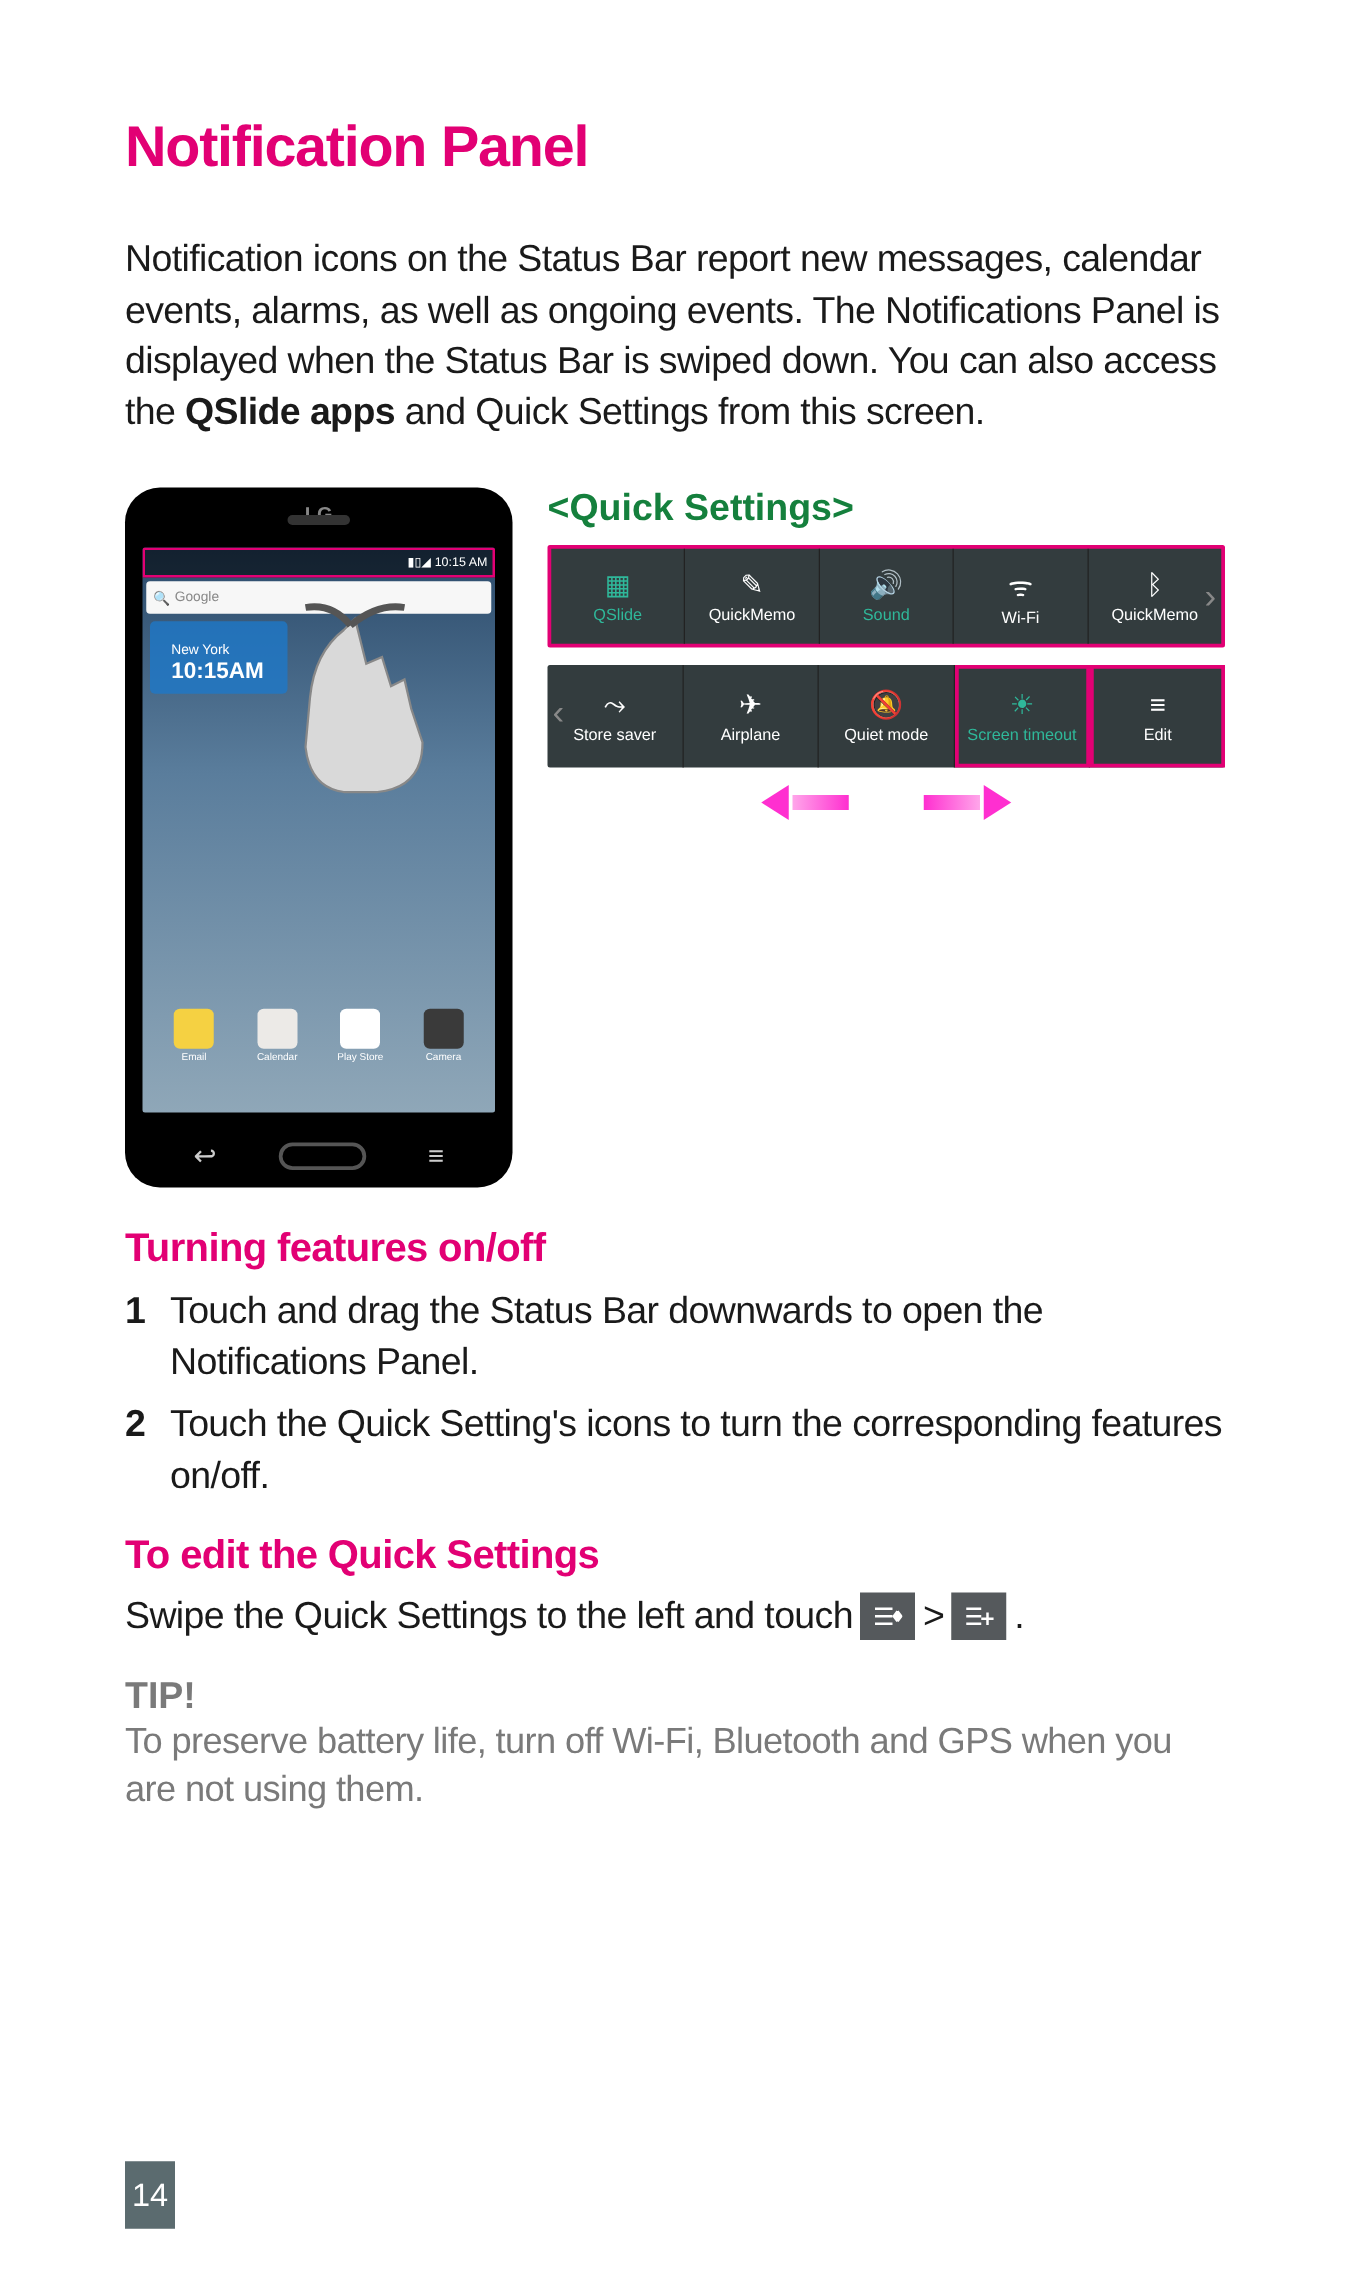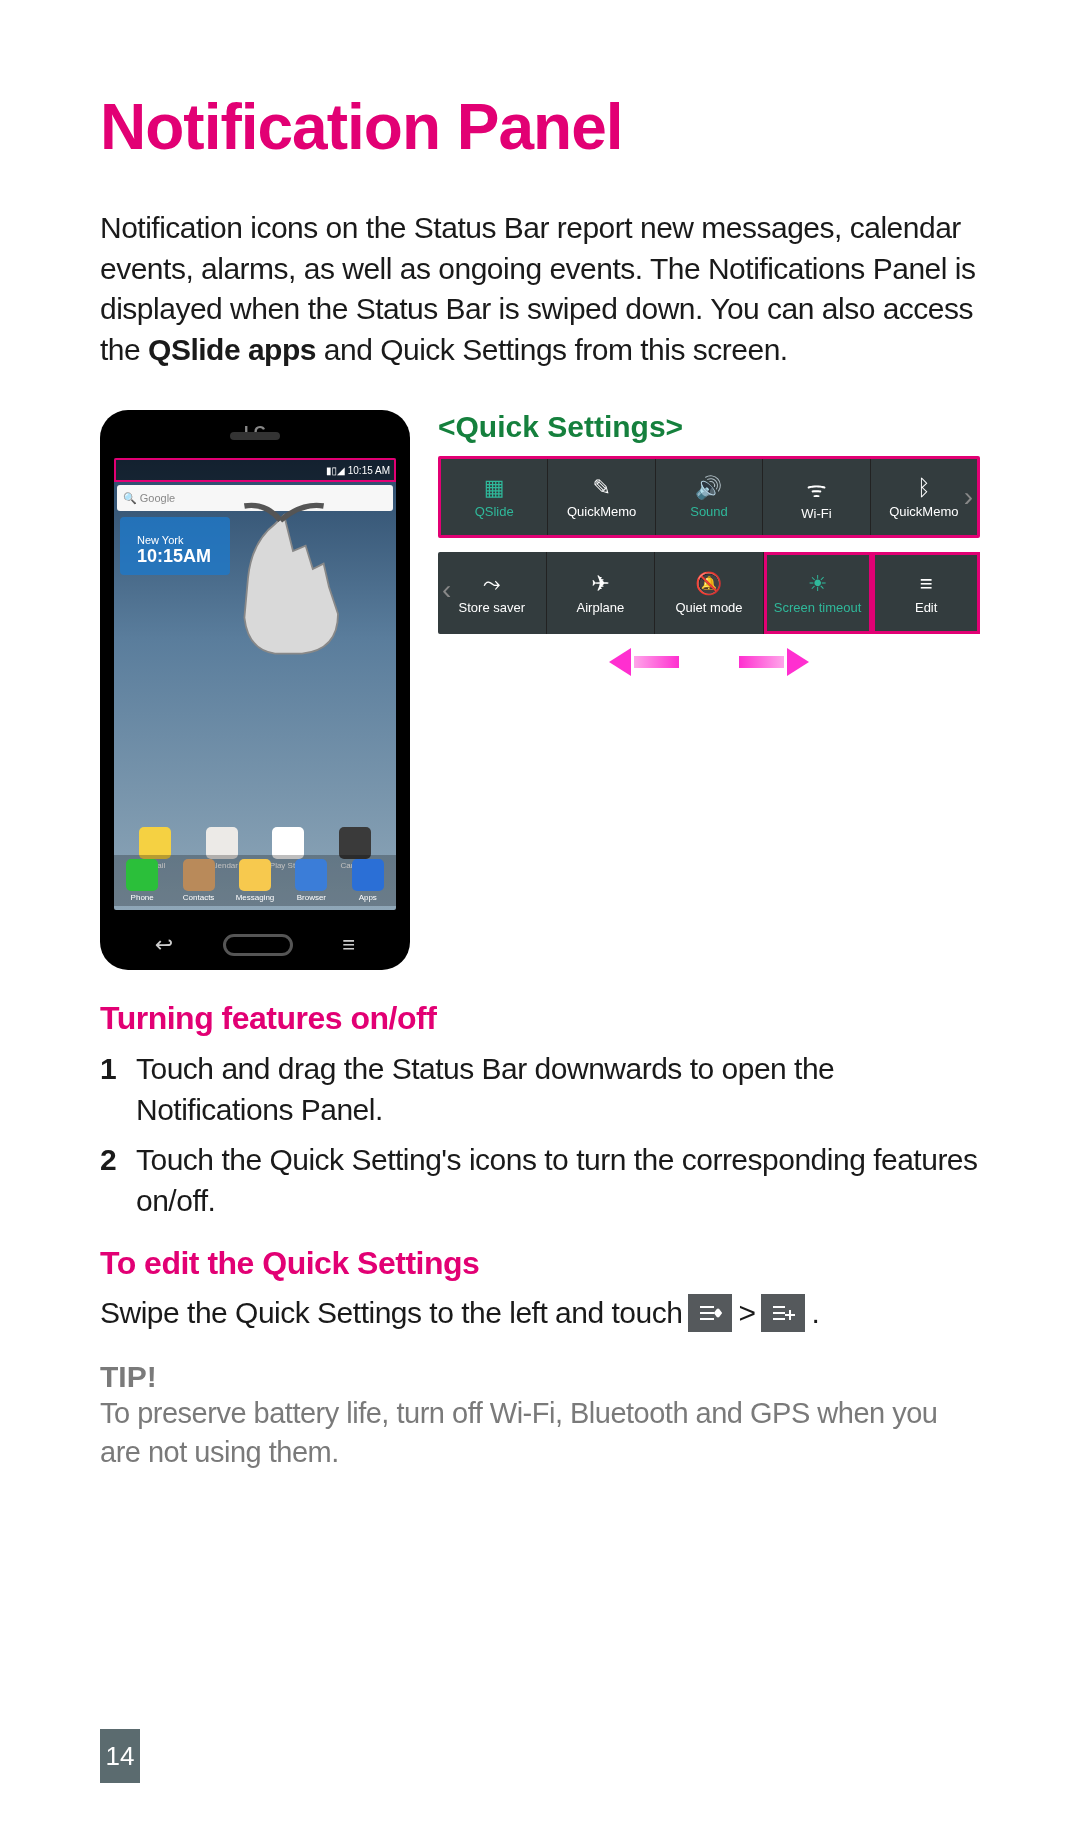--- a/index.html
+++ b/index.html
@@ -8,21 +8,21 @@
     height: 1835px;
     background: #fff;
     font-family: Arial, Helvetica, sans-serif;
     position: relative;
     padding: 90px 100px 0 100px;
     color: #1a1a1a;
   }
   h1 {
     color: #e20074;
     font-weight: bold;
-    font-size: 64px;
+    font-size: 46px;
     letter-spacing: -1px;
     margin-bottom: 18px;
   }
   .intro {
     font-size: 30px;
     line-height: 1.35;
     letter-spacing: -0.5px;
     margin-top: 44px;
   }
   .intro b { font-weight: bold; }
@@ -163,42 +163,20 @@
           </div>
           <div class="appicon">
             <div class="box" style="background:#ffffff"></div>
             <div>Play Store</div>
           </div>
           <div class="appicon">
             <div class="box" style="background:#3a3a3a"></div>
             <div>Camera</div>
           </div>
         </div>
-      <div class="approw approw2">
-          <div class="appicon">
-            <div class="box" style="background:#2bbf3a"></div>
-            <div>Phone</div>
-          </div>
-          <div class="appicon">
-            <div class="box" style="background:#b98a5a"></div>
-            <div>Contacts</div>
-          </div>
-          <div class="appicon">
-            <div class="box" style="background:#f7c94e"></div>
-            <div>Messaging</div>
-          </div>
-          <div class="appicon">
-            <div class="box" style="background:#3b7dd8"></div>
-            <div>Browser</div>
-          </div>
-          <div class="appicon">
-            <div class="box" style="background:#2b6fd6"></div>
-            <div>Apps</div>
-          </div>
-        </div>
       <div class="hand">
         <svg viewBox="0 0 100 100">
             <path fill="#d9d9d9" stroke="#888" stroke-width="1" d="M50 15 L55 35 L62 32 L66 45 L72 42 L75 55 L80 70 Q80 90 60 92 L45 92 Q30 90 28 72 L30 50 Q32 30 45 20 Z"></path>
             <path stroke="#555" stroke-width="3" fill="none" d="M48 18 Q40 8 28 10 M48 18 Q60 8 72 10"></path>
           </svg>
       </div>
     </div>
     <div class="navbar">
       <span class="navbtn">↩</span>
       <span class="homebtn"></span>

